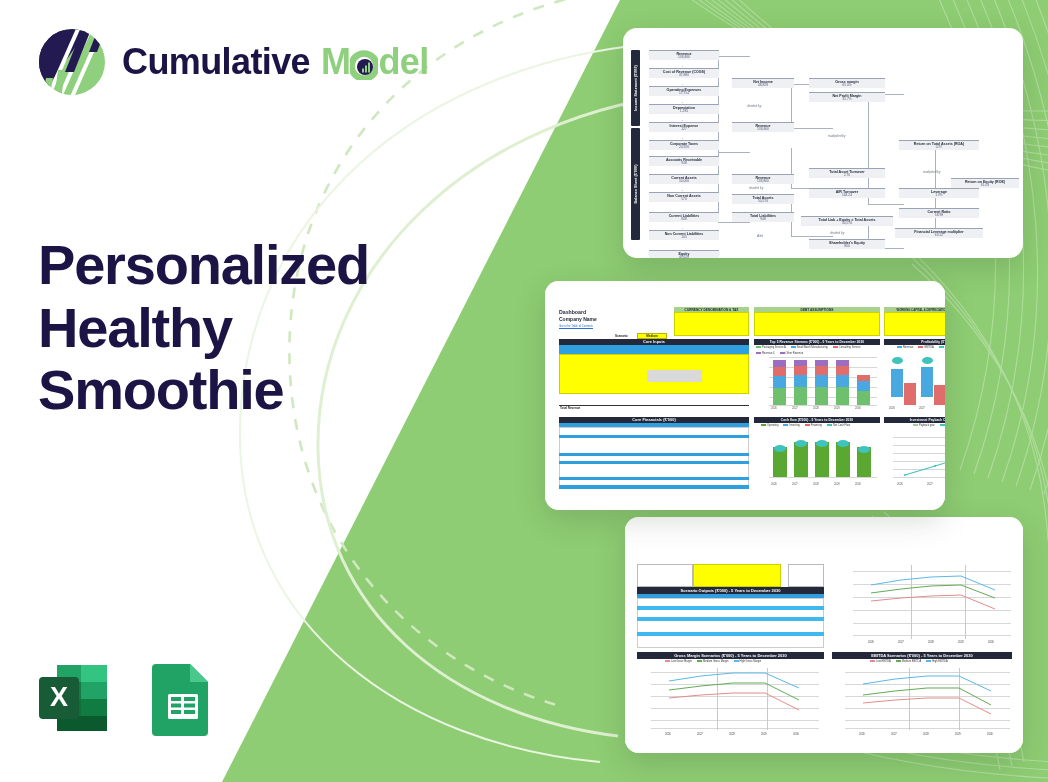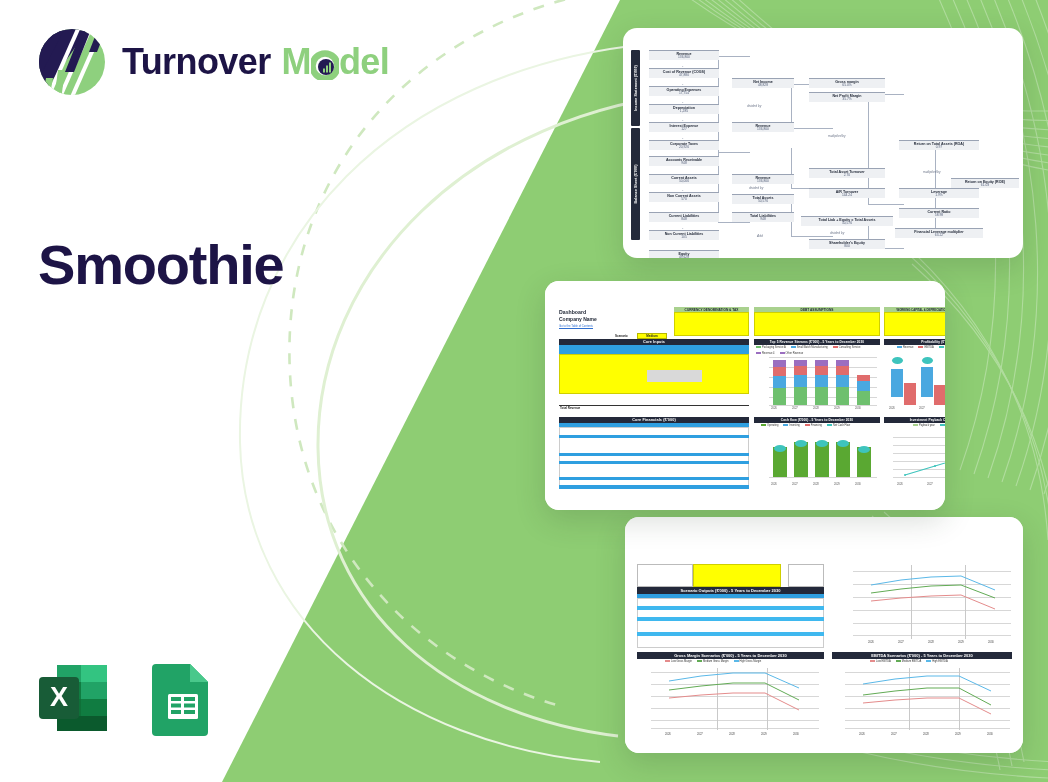--- a/index.html
+++ b/index.html
@@ -181,41 +181,43 @@
 
           <path d="M47,1 L56,1 L38,46 L29,46 Z" fill="#231a52"></path>
           <path d="M59,5 L67,5 L56,32 L48,32 Z" fill="#231a52" opacity="0"></path>
           <path d="M60,8 L68,8 L61,26 L53,26 Z" fill="#231a52"></path>
 
           <path d="M10,52 L17,52 L13,74 L6,74 Z" fill="#8ed07e"></path>
           <path d="M22,44 L29,44 L25,74 L18,74 Z" fill="#8ed07e"></path>
         </g>
       </svg>
       <div class="logo-text">
-        <span class="logo-fin">Turnover</span>
+        <span class="logo-fin">Cumulative</span>
         <span style="display:inline-block;width:11px"></span>
         <span class="logo-mod">
           <span>M</span>
           <span class="logo-o-wrap">
             <svg width="28" height="36" viewBox="0 0 28 36">
               <circle cx="14" cy="22" r="12.5" fill="none" stroke="#8ed07e" stroke-width="6.5"></circle>
               <circle cx="15" cy="23" r="8" fill="#231a52"></circle>
               <g fill="#8ed07e">
                 <rect x="12" y="24.5" width="2" height="4"></rect>
                 <rect x="15" y="21.5" width="2" height="7"></rect>
                 <rect x="18" y="18.5" width="2" height="10"></rect>
               </g>
             </svg>
           </span>
           <span>del</span>
         </span>
       </div>
     </div>
 
     <h1 class="headline">
+      <span>Personalized</span>
+      <span>Healthy</span>
       <span>Smoothie</span>
     </h1>
 
     <div class="badges">
       <svg class="badge" viewBox="0 0 76 76">
         <rect x="21" y="5" width="50" height="17" fill="#21a366"></rect>
         <rect x="21" y="22" width="50" height="17" fill="#107c41"></rect>
         <rect x="21" y="39" width="50" height="17" fill="#0f7038"></rect>
         <rect x="21" y="56" width="50" height="15" fill="#0b5a2d"></rect>
         <rect x="45" y="5" width="26" height="17" fill="#33c481"></rect>

